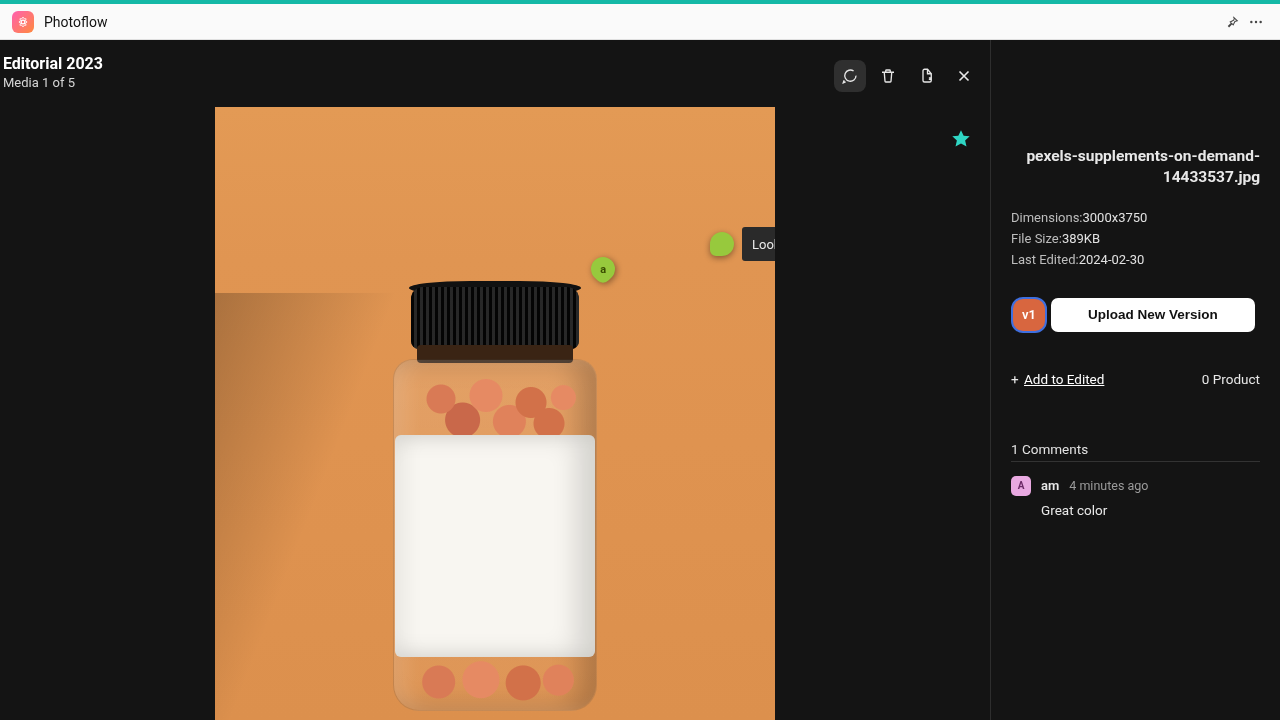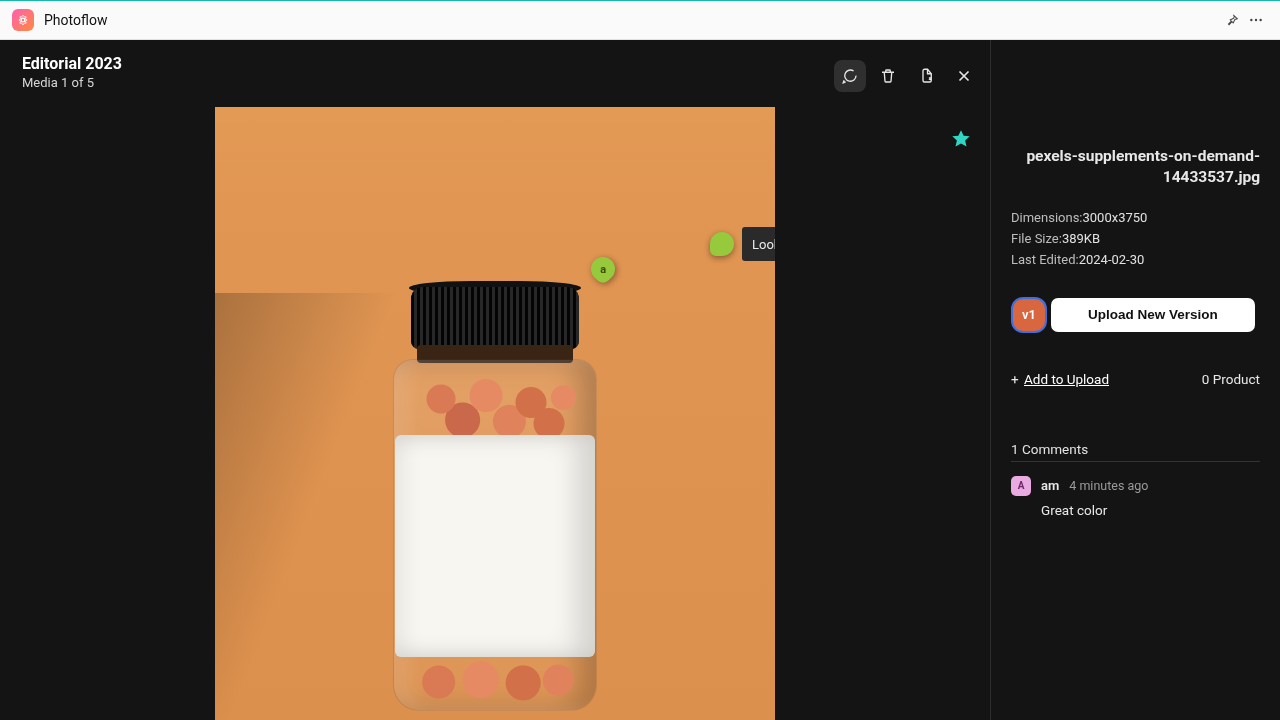--- a/index.html
+++ b/index.html
@@ -1,31 +1,31 @@
 <!DOCTYPE html>
 <html><head>
 <meta charset="utf-8">
 <style>
 * { box-sizing: border-box; margin: 0; padding: 0; }
 body { font-family: -apple-system, BlinkMacSystemFont, "Segoe UI", Roboto, Helvetica, Arial, sans-serif; background: #fff; width: 1280px; height: 720px; overflow: hidden; }
 
 
-.titlebar { height: 40px; border-top: 1px solid #14b8a6; border-bottom: 1px solid #e0e0e0; display: flex; align-items: center; padding: 0 12px; background: #fafafa; }
+.titlebar { height: 40px; border-top: 4px solid #14b8a6; border-bottom: 1px solid #e0e0e0; display: flex; align-items: center; padding: 0 12px; background: #fafafa; }
 .app-logo { width: 22px; height: 22px; border-radius: 6px; background: linear-gradient(135deg,#ff5fb0,#ff8a3d); display: flex; align-items: center; justify-content: center; margin-right: 10px; }
 .app-logo svg { width: 14px; height: 14px; }
 .app-name { font-size: 14px; color: #111; }
 .titlebar-spacer { flex: 1; }
 .titlebar-btn { width: 24px; height: 24px; display: flex; align-items: center; justify-content: center; color: #444; cursor: pointer; }
 
 
 .workspace { position: relative; background: #141414; height: 680px; display: flex; }
 
 
 .img-area { flex: 1; position: relative; }
-.img-header { position: absolute; top: 14px; left: 22px; color: #fff; z-index: 5; }
+.img-header { position: absolute; top: 14px; left: 3px; color: #fff; z-index: 5; }
 .img-header .title { font-weight: 700; font-size: 16px; }
 .img-header .sub { font-size: 13px; color: #d6d6d6; margin-top: 2px; }
 
 .toolbar-tr { position: absolute; top: 20px; right: 10px; display: flex; gap: 6px; z-index: 5; }
 .icon-btn { width: 32px; height: 32px; border-radius: 8px; display: flex; align-items: center; justify-content: center; color: #e6e6e6; cursor: pointer; }
 .icon-btn.active { background: #2f2f2f; }
 .icon-btn svg { width: 18px; height: 18px; }
 
 
 .canvas-wrap { position: absolute; top: 67px; left: 0; right: 0; height: 613px; display: flex; justify-content: center; }
@@ -186,21 +186,21 @@
       <span>Last Edited:</span>
       <span class="val">2024-02-30</span>
     </div>
 
     <div class="version-chip">v1</div>
 
     <button class="upload-btn">Upload New Version</button>
 
     <div class="product-row">
       <span>
-        <span class="plus">+ </span><a href="#">Add to Upload</a>
+        <span class="plus">+ </span><a href="#">Add to Edited</a>
       </span>
       <span>0 Product</span>
     </div>
 
     <div class="comments-hdr">1 Comments</div>
 
     <div class="comment-item">
       <div class="comment-head">
         <div class="avatar">A</div>
         <div class="name">am</div>

